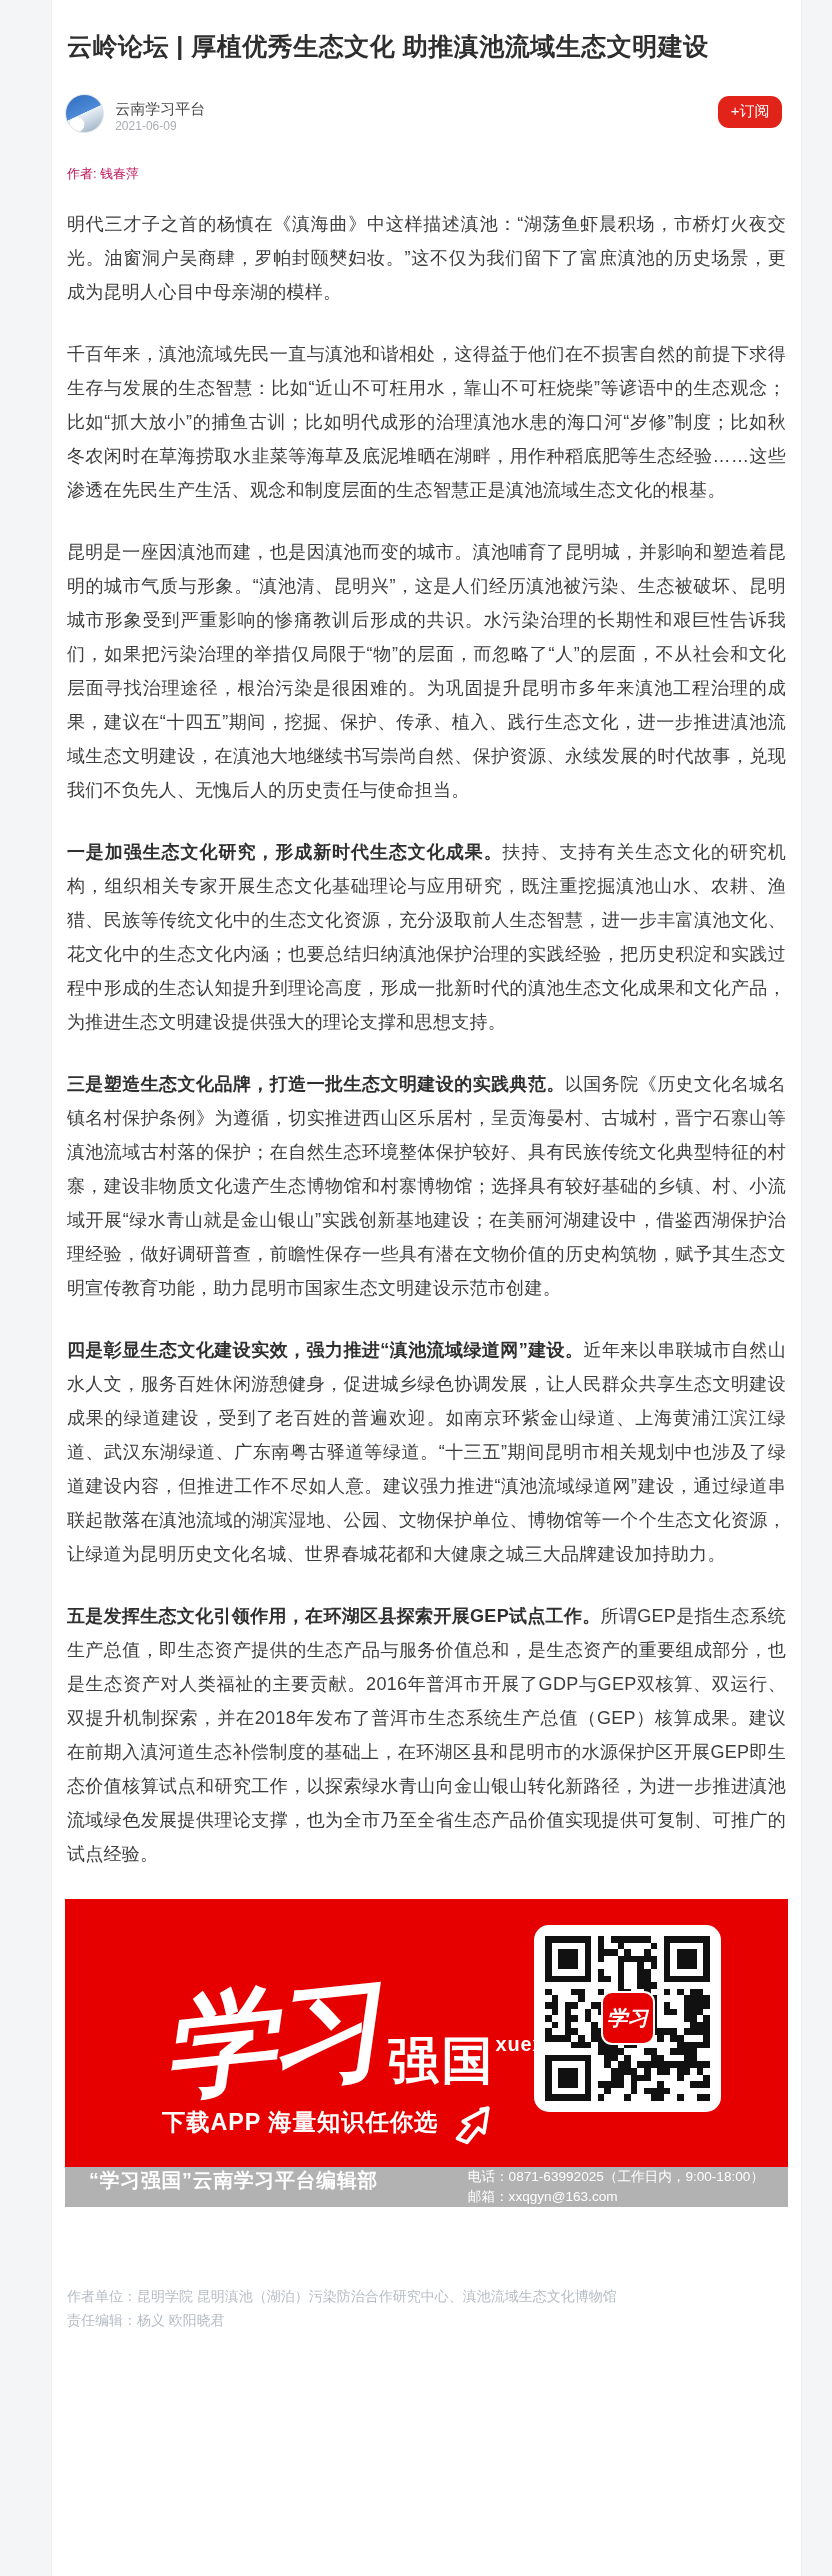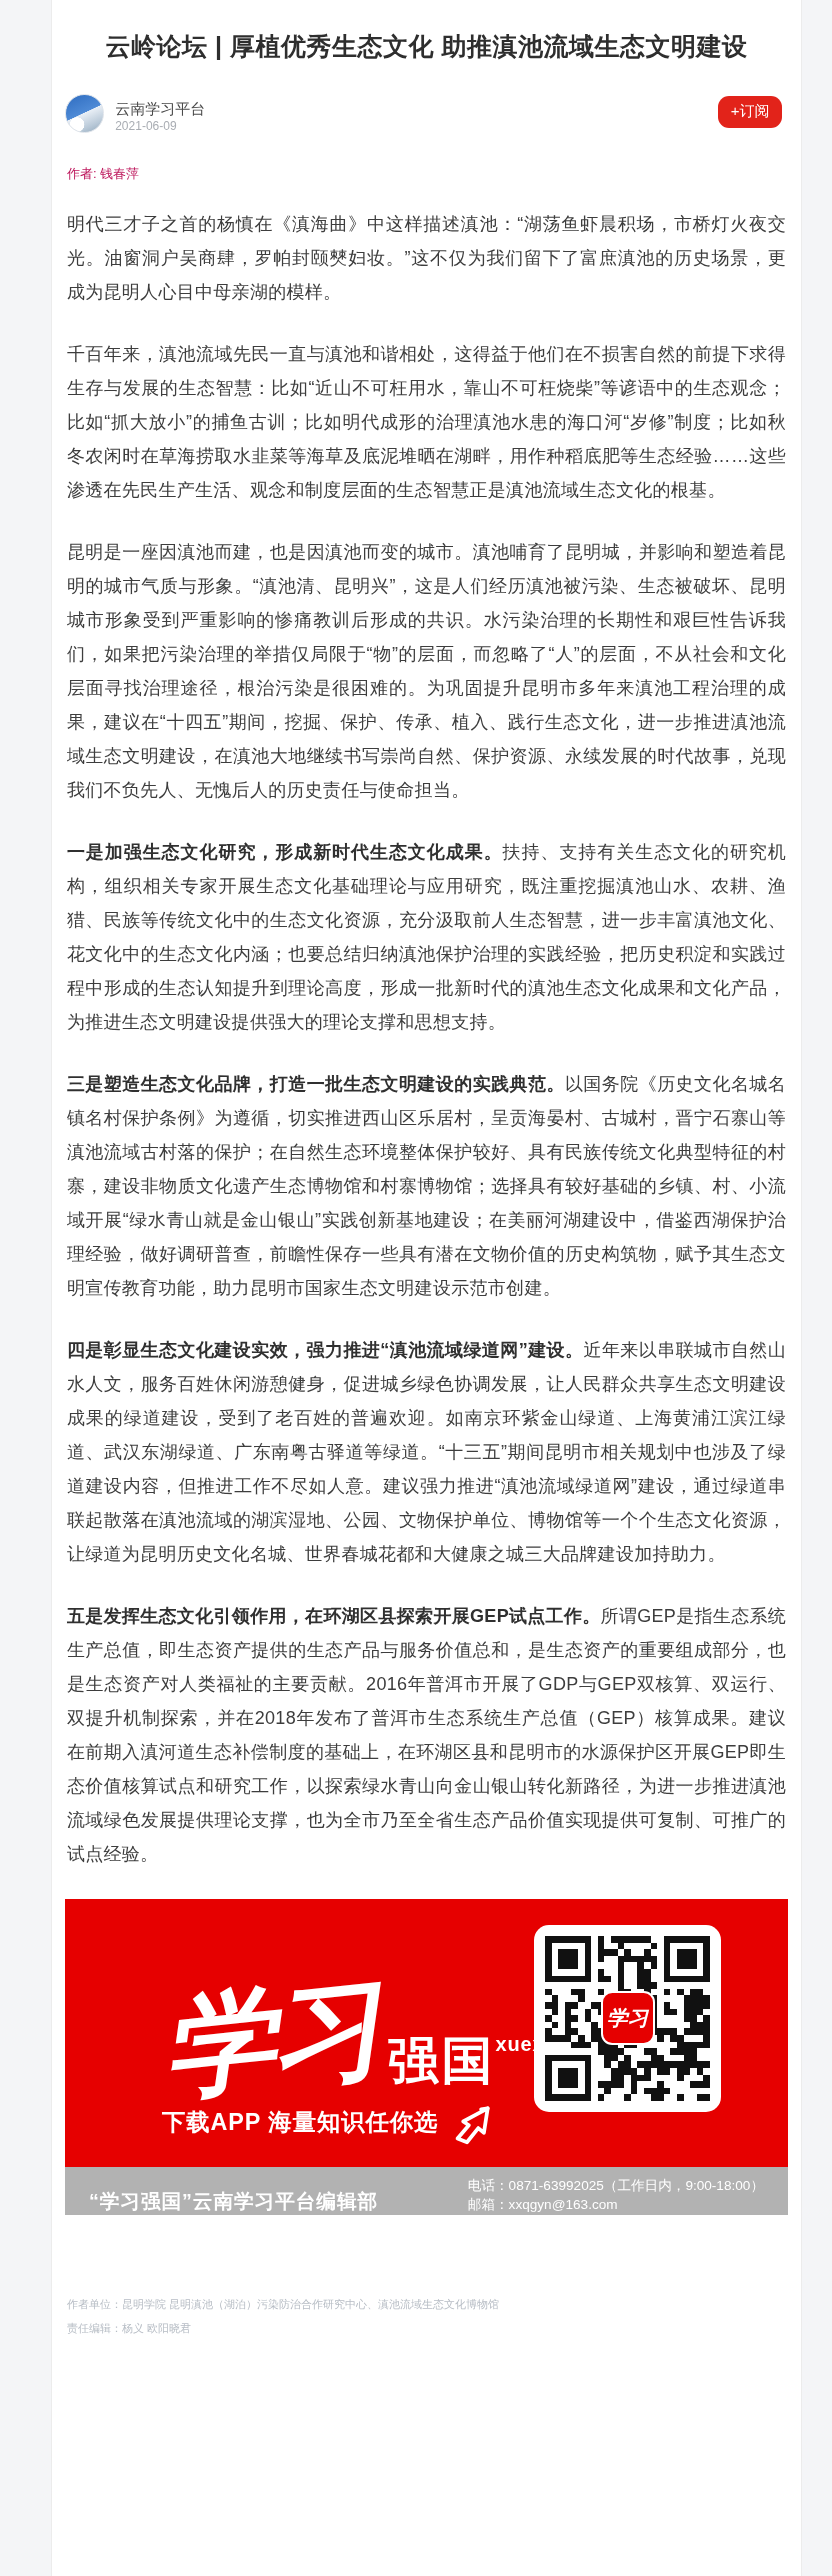--- a/index.html
+++ b/index.html
@@ -6,21 +6,21 @@
   html,body { background:#f4f5f7; font-family:"Liberation Sans","DejaVu Sans",sans-serif; }
   .page { width:833px; min-height:2576px; margin:0 auto; background:#f4f5f7; }
   .card {
     width:751px; margin-left:51px; background:#ffffff; min-height:2576px;
     border:0.9px solid #ececec; border-top:none; border-bottom:none;
     padding:24px 13px 17px 13px;
   }
   
   .article-title {
     font-size:25px; font-weight:600; color:#2e2e2e; line-height:1.45;
-    letter-spacing:0.5px; padding:3.7px 1.9px 0 1.9px;text-align:center;
+    letter-spacing:0.5px; padding:3.7px 1.9px 0 1.9px;
   }
   .source-row { display:flex; align-items:flex-end; margin-top:30px; position:relative; }
   .avatar {
     width:39px; height:39px; border-radius:50%; flex:0 0 39px; overflow:hidden;
     background:
       radial-gradient(circle at 30% 80%, #ffffff 0 18%, transparent 19%),
       linear-gradient(155deg,#2e6cc0 0%,#4e8ad6 48%,#e9eff6 49%,#b9c9d8 78%,#8fa6ba 100%);
     border:0.9px solid #dfe4ea;
   }
   .source-meta { margin-left:11.2px; }
@@ -62,28 +62,28 @@
     background:#ffffff; border-radius:15px; padding:11.2px;
   }
   .qr-box svg { width:165px; height:165px; display:block; fill:#111; }
   .qr-logo {
     position:absolute; left:50%; top:50%; width:54px; height:54px;
     transform:translate(-50%,-50%); background:#e60000; border-radius:11.2px;
     border:2.8px solid #ffffff; color:#fff; font-size:20.6px; font-style:italic; font-weight:700;
     display:flex; align-items:center; justify-content:center;
   }
   .banner-gray {
-    background:#b2b2b2; height:48px; display:flex; align-items:flex-end;
+    background:#b2b2b2; height:40px; display:flex; align-items:flex-start;
     justify-content:space-between; padding:0 24px;
   }
   .editor-dept { color:#ffffff; font-size:19.7px; font-weight:600; letter-spacing:0.9px; }
   .contact { color:#ffffff; font-size:13.6px; line-height:19.7px; }
   
   .foot-notes { margin-top:77px; padding:0 1.9px; }
-  .foot-notes div { font-size:11px; color:#b7bdc5; line-height:24px; }
+  .foot-notes div { font-size:14px; color:#b7bdc5; line-height:24px; }
 </style>
 </head>
 <body>
 
 <div class="page">
   <div class="card">
 
     <h1 class="article-title">云岭论坛 | 厚植优秀生态文化 助推滇池流域生态文明建设</h1>
 
     <div class="source-row">

